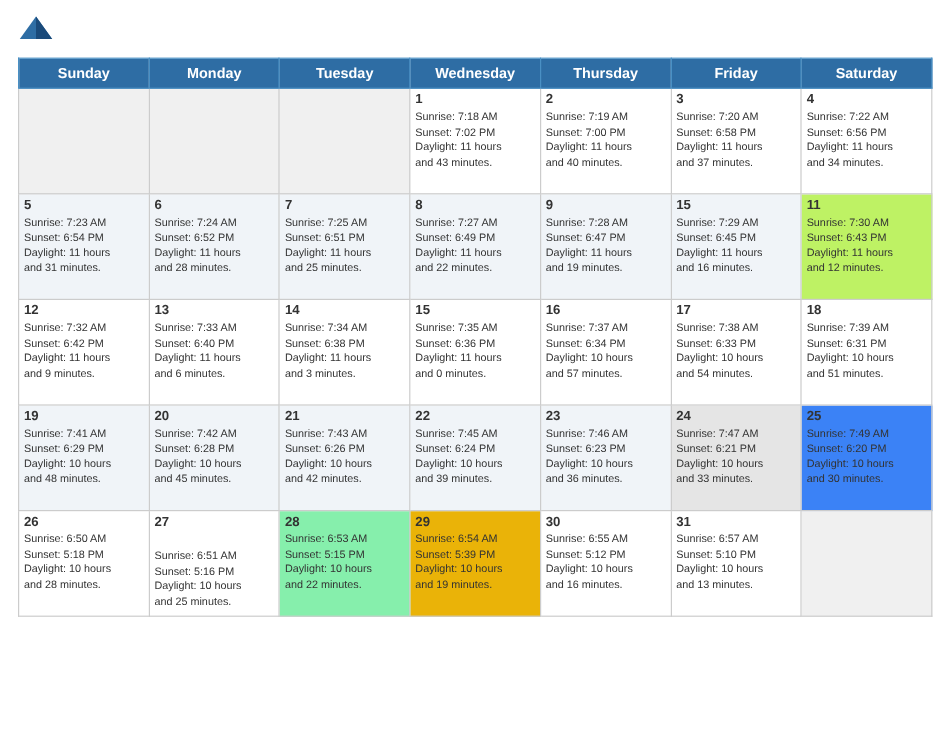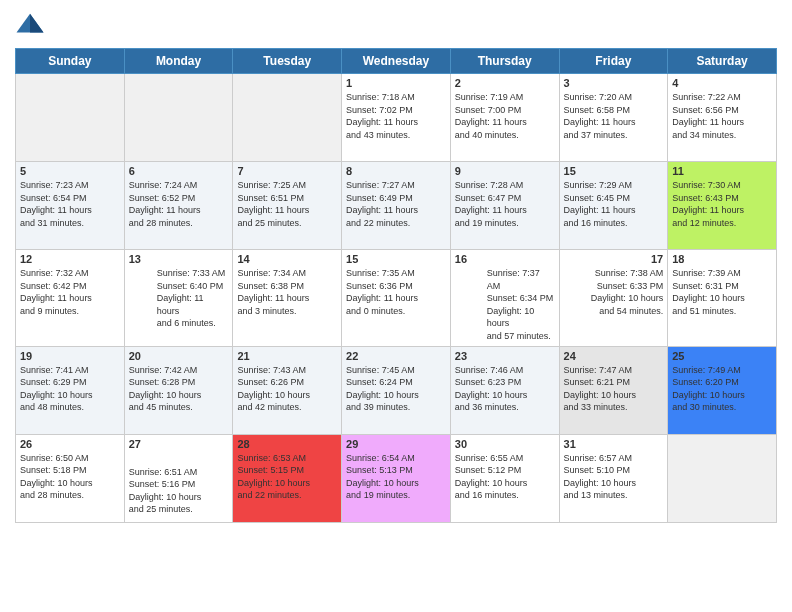--- a/index.html
+++ b/index.html
@@ -220,47 +220,47 @@
         <tr>
           <td style="background: rgb(255, 255, 255);">
             <span class="day-num">12</span>
             <div class="day-info" style="white-space: pre-line;">Sunrise: 7:32 AM
 Sunset: 6:42 PM
 Daylight: 11 hours
 and 9 minutes.</div>
           </td>
           <td style="background: rgb(255, 255, 255);">
             <span class="day-num">13</span>
-            <div class="day-info" style="white-space: pre-line; margin-left: 28px;">Sunrise: 7:33 AM
+            <div class="day-info" style="white-space: pre-line;">Sunrise: 7:33 AM
 Sunset: 6:40 PM
 Daylight: 11 hours
 and 6 minutes.</div>
           </td>
           <td style="background: rgb(255, 255, 255);">
             <span class="day-num">14</span>
             <div class="day-info" style="white-space: pre-line;">Sunrise: 7:34 AM
 Sunset: 6:38 PM
 Daylight: 11 hours
 and 3 minutes.</div>
           </td>
           <td style="background: rgb(255, 255, 255);">
             <span class="day-num">15</span>
             <div class="day-info" style="white-space: pre-line;">Sunrise: 7:35 AM
 Sunset: 6:36 PM
 Daylight: 11 hours
 and 0 minutes.</div>
           </td>
           <td style="background: rgb(255, 255, 255);">
             <span class="day-num">16</span>
-            <div class="day-info" style="white-space: pre-line; margin-left: 32px;">Sunrise: 7:37 AM
+            <div class="day-info" style="white-space: pre-line;">Sunrise: 7:37 AM
 Sunset: 6:34 PM
 Daylight: 10 hours
 and 57 minutes.</div>
           </td>
-          <td style="background: rgb(255, 255, 255); text-align: right;">
+          <td style="background: rgb(255, 255, 255);">
             <span class="day-num">17</span>
             <div class="day-info" style="white-space: pre-line;">Sunrise: 7:38 AM
 Sunset: 6:33 PM
 Daylight: 10 hours
 and 54 minutes.</div>
           </td>
           <td style="background: rgb(255, 255, 255);">
             <span class="day-num">18</span>
             <div class="day-info" style="white-space: pre-line;">Sunrise: 7:39 AM
 Sunset: 6:31 PM
@@ -327,31 +327,31 @@
 Daylight: 10 hours
 and 28 minutes.</div>
           </td>
           <td style="background: rgb(255, 255, 255);">
             <span class="day-num">27</span>
             <div class="day-info" style="white-space: pre-line; margin-top: 16px;">Sunrise: 6:51 AM
 Sunset: 5:16 PM
 Daylight: 10 hours
 and 25 minutes.</div>
           </td>
-          <td style="background: #ef4444;">
+          <td style="background: #86efac;">
             <span class="day-num">28</span>
             <div class="day-info" style="white-space: pre-line;">Sunrise: 6:53 AM
 Sunset: 5:15 PM
 Daylight: 10 hours
 and 22 minutes.</div>
           </td>
-          <td style="background: #f0abfc;">
+          <td style="background: #eab308;">
             <span class="day-num">29</span>
             <div class="day-info" style="white-space: pre-line;">Sunrise: 6:54 AM
-Sunset: 5:13 PM
+Sunset: 5:39 PM
 Daylight: 10 hours
 and 19 minutes.</div>
           </td>
           <td style="background: rgb(255, 255, 255);">
             <span class="day-num">30</span>
             <div class="day-info" style="white-space: pre-line;">Sunrise: 6:55 AM
 Sunset: 5:12 PM
 Daylight: 10 hours
 and 16 minutes.</div>
           </td>

